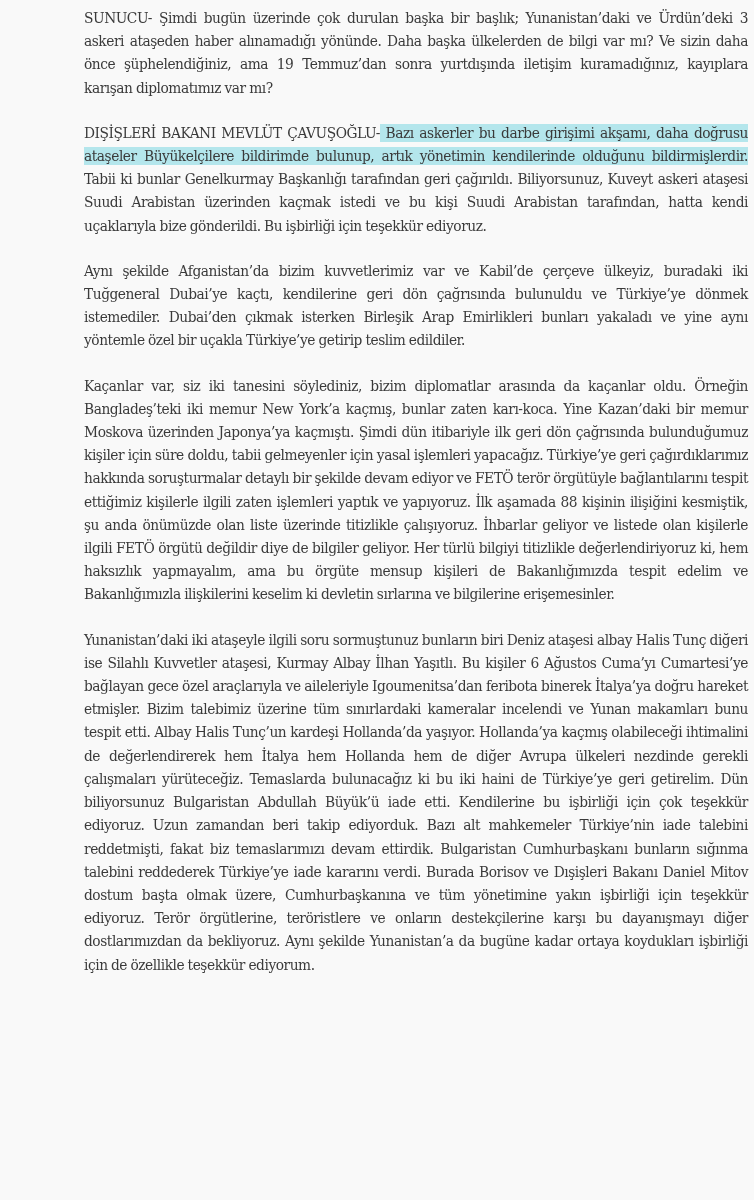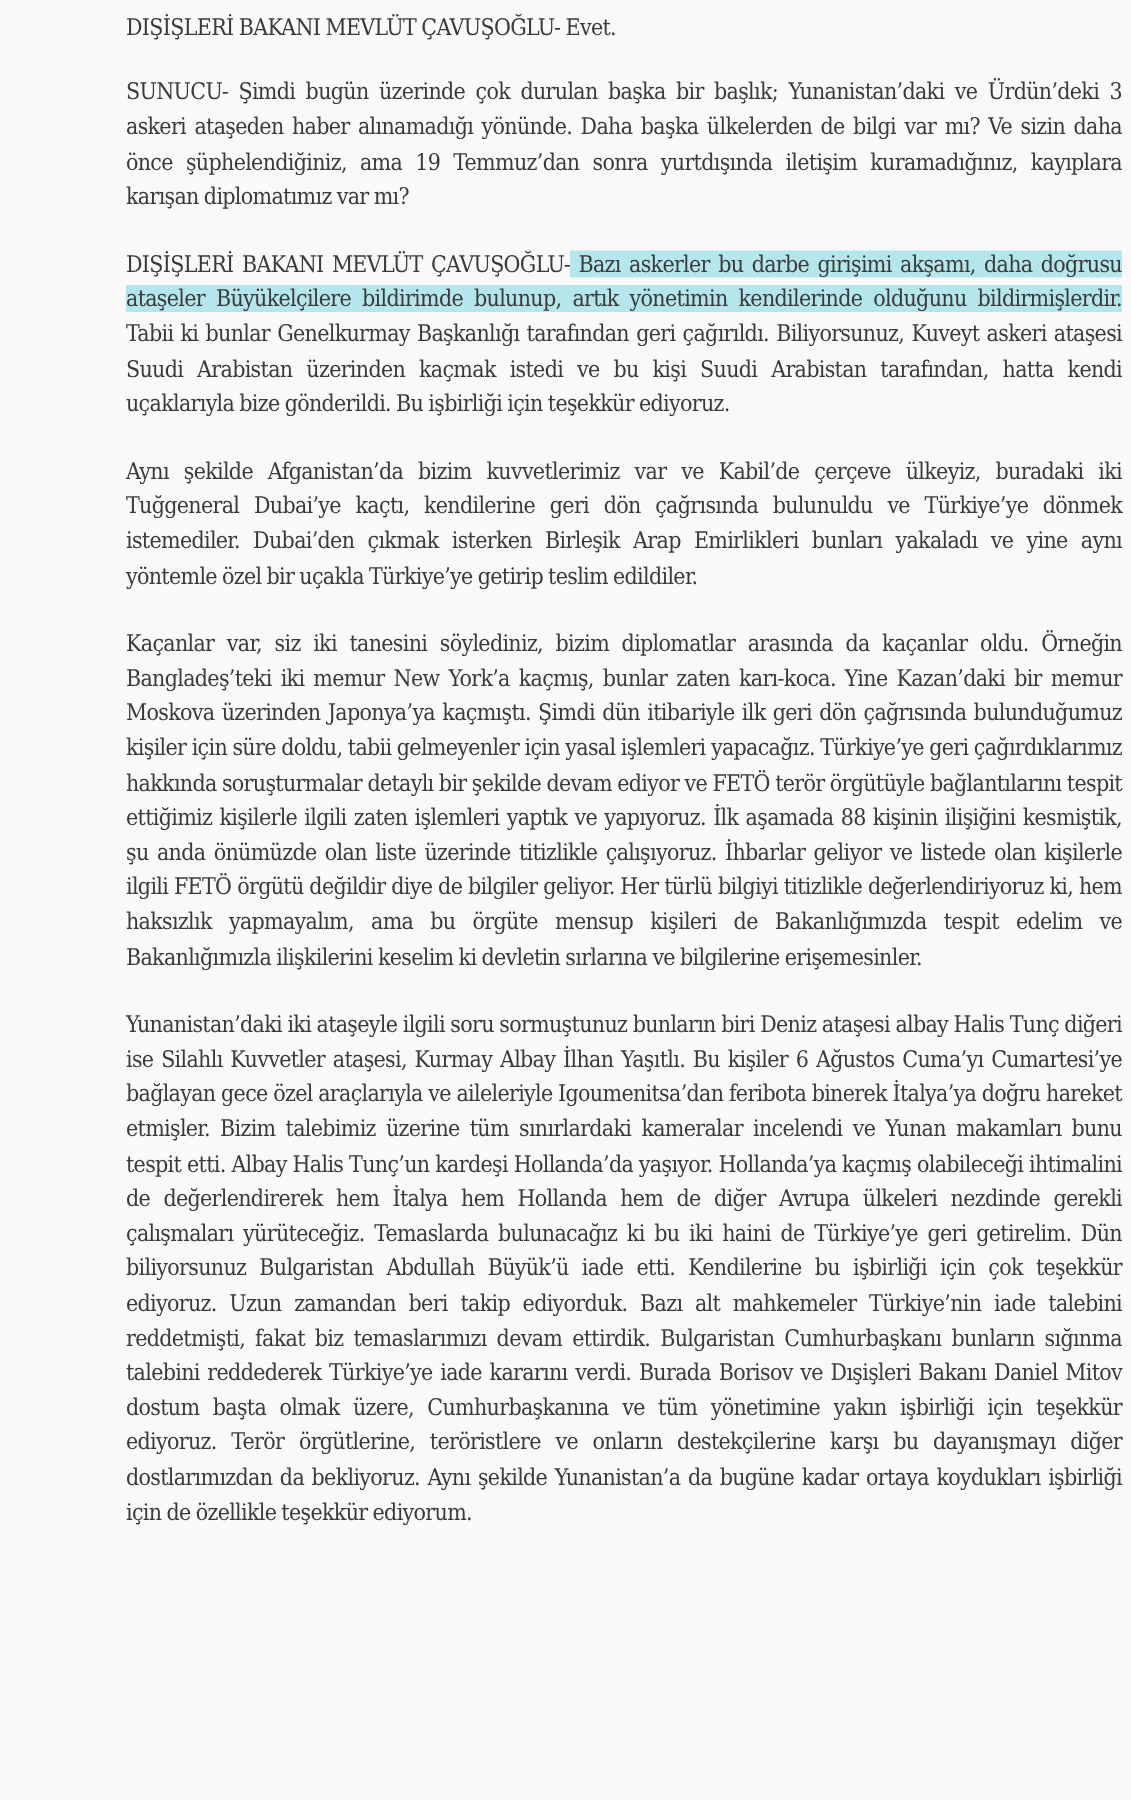--- a/index.html
+++ b/index.html
@@ -23,21 +23,20 @@
     word-spacing: -0.5px;
     font-stretch: condensed;
   }
   p.first { margin-bottom: 20px; }
   .hl { background: #b4e6ec; }
 </style>
 </head>
 <body>
 
 <div class="page">
-  <p class="first"><span>DIŞİŞLERİ BAKANI MEVLÜT ÇAVUŞOĞLU-</span><span> Evet.</span></p>
 
   <p><span>SUNUCU-</span><span> Şimdi bugün üzerinde çok durulan başka bir başlık; Yunanistan’daki ve Ürdün’deki 3 askeri ataşeden haber alınamadığı yönünde. Daha başka ülkelerden de bilgi var mı? Ve sizin daha önce şüphelendiğiniz, ama 19 Temmuz’dan sonra yurtdışında iletişim kuramadığınız, kayıplara karışan diplomatımız var mı?</span></p>
 
   <p><span>DIŞİŞLERİ BAKANI MEVLÜT ÇAVUŞOĞLU-</span><span class="hl" style="background: rgb(180, 230, 236);"> Bazı askerler bu darbe girişimi akşamı, daha doğrusu ataşeler Büyükelçilere bildirimde bulunup, artık yönetimin kendilerinde olduğunu bildirmişlerdir.</span><span> Tabii ki bunlar Genelkurmay Başkanlığı tarafından geri çağırıldı. Biliyorsunuz, Kuveyt askeri ataşesi Suudi Arabistan üzerinden kaçmak istedi ve bu kişi Suudi Arabistan tarafından, hatta kendi uçaklarıyla bize gönderildi. Bu işbirliği için teşekkür ediyoruz.</span></p>
 
   <p><span>Aynı şekilde Afganistan’da bizim kuvvetlerimiz var ve Kabil’de çerçeve ülkeyiz, buradaki iki Tuğgeneral Dubai’ye kaçtı, kendilerine geri dön çağrısında bulunuldu ve Türkiye’ye dönmek istemediler. Dubai’den çıkmak isterken Birleşik Arap Emirlikleri bunları yakaladı ve yine aynı yöntemle özel bir uçakla Türkiye’ye getirip teslim edildiler.</span></p>
 
   <p><span>Kaçanlar var, siz iki tanesini söylediniz, bizim diplomatlar arasında da kaçanlar oldu. Örneğin Bangladeş’teki iki memur New York’a kaçmış, bunlar zaten karı-koca. Yine Kazan’daki bir memur Moskova üzerinden Japonya’ya kaçmıştı. Şimdi dün itibariyle ilk geri dön çağrısında bulunduğumuz kişiler için süre doldu, tabii gelmeyenler için yasal işlemleri yapacağız. Türkiye’ye geri çağırdıklarımız hakkında soruşturmalar detaylı bir şekilde devam ediyor ve FETÖ terör örgütüyle bağlantılarını tespit ettiğimiz kişilerle ilgili zaten işlemleri yaptık ve yapıyoruz. İlk aşamada 88 kişinin ilişiğini kesmiştik, şu anda önümüzde olan liste üzerinde titizlikle çalışıyoruz. İhbarlar geliyor ve listede olan kişilerle ilgili FETÖ örgütü değildir diye de bilgiler geliyor. Her türlü bilgiyi titizlikle değerlendiriyoruz ki, hem haksızlık yapmayalım, ama bu örgüte mensup kişileri de Bakanlığımızda tespit edelim ve Bakanlığımızla ilişkilerini keselim ki devletin sırlarına ve bilgilerine erişemesinler.</span></p>
 
   <p><span>Yunanistan’daki iki ataşeyle ilgili soru sormuştunuz bunların biri Deniz ataşesi albay Halis Tunç diğeri ise Silahlı Kuvvetler ataşesi, Kurmay Albay İlhan Yaşıtlı. Bu kişiler 6 Ağustos Cuma’yı Cumartesi’ye bağlayan gece özel araçlarıyla ve aileleriyle Igoumenitsa’dan feribota binerek İtalya’ya doğru hareket etmişler. Bizim talebimiz üzerine tüm sınırlardaki kameralar incelendi ve Yunan makamları bunu tespit etti. Albay Halis Tunç’un kardeşi Hollanda’da yaşıyor. Hollanda’ya kaçmış olabileceği ihtimalini de değerlendirerek hem İtalya hem Hollanda hem de diğer Avrupa ülkeleri nezdinde gerekli çalışmaları yürüteceğiz. Temaslarda bulunacağız ki bu iki haini de Türkiye’ye geri getirelim. Dün biliyorsunuz Bulgaristan Abdullah Büyük’ü iade etti. Kendilerine bu işbirliği için çok teşekkür ediyoruz. Uzun zamandan beri takip ediyorduk. Bazı alt mahkemeler Türkiye’nin iade talebini reddetmişti, fakat biz temaslarımızı devam ettirdik. Bulgaristan Cumhurbaşkanı bunların sığınma talebini reddederek Türkiye’ye iade kararını verdi. Burada Borisov ve Dışişleri Bakanı Daniel Mitov dostum başta olmak üzere, Cumhurbaşkanına ve tüm yönetimine yakın işbirliği için teşekkür ediyoruz. Terör örgütlerine, teröristlere ve onların destekçilerine karşı bu dayanışmayı diğer dostlarımızdan da bekliyoruz. Aynı şekilde Yunanistan’a da bugüne kadar ortaya koydukları işbirliği için de özellikle teşekkür ediyorum.</span></p>

